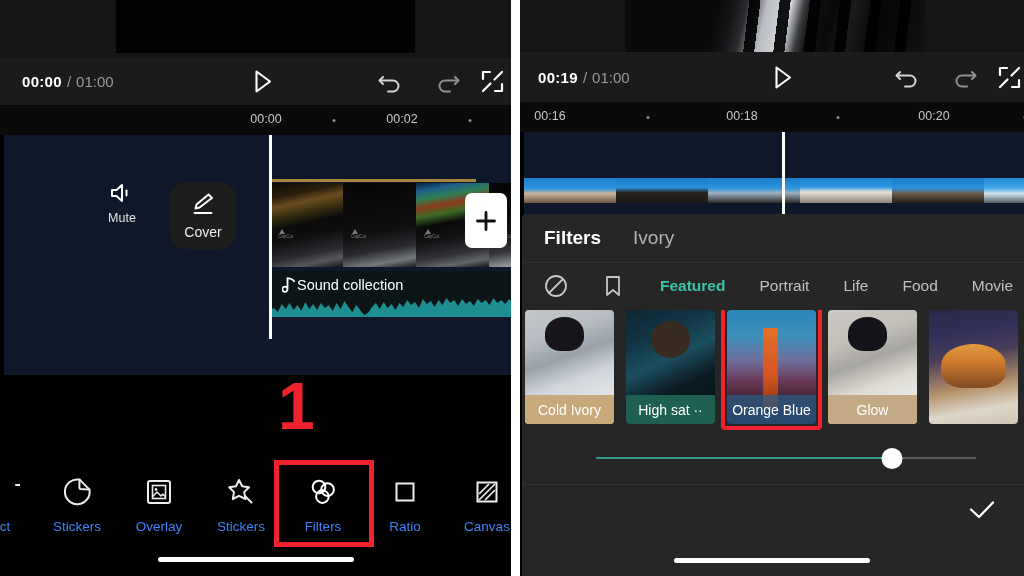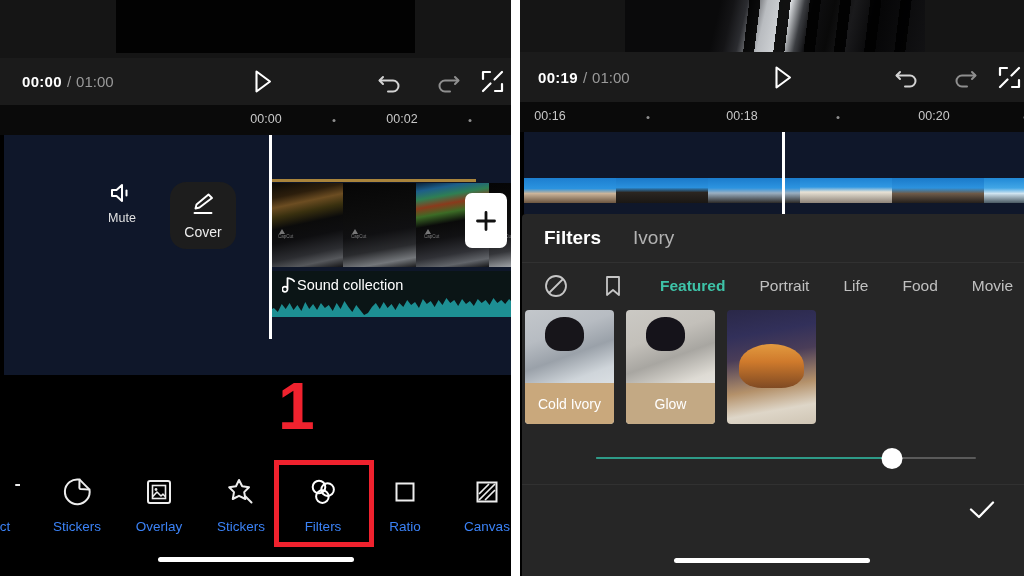--- a/index.html
+++ b/index.html
@@ -154,21 +154,21 @@
   .cat-item.active { color:#3ec3a8; font-weight:bold; }
   .cat-item.idle { color:#c0c0c0; }
 
   #fp-strip {
     position:absolute; left:0; top:96px; width:100%; height:122px;
     display:flex; align-items:flex-start; padding-left:3px; gap:12px; overflow:hidden;
   }
   .fitem { position:relative; flex:0 0 89px; width:89px; height:114px; cursor:pointer; }
   .fthumb { position:absolute; inset:0; border-radius:4px; overflow:hidden; }
   .fcap {
-    position:absolute; left:0; right:0; bottom:0; height:41px;
+    position:absolute; left:0; right:0; bottom:0; height:29px;
     display:flex; align-items:center; justify-content:center;
     color:#fff; font-size:14px; white-space:nowrap; overflow:hidden;
     border-bottom-left-radius:4px; border-bottom-right-radius:4px;
   }
   .fsel-ring {
     position:absolute; left:-6px; top:-6px; right:-6px; bottom:-6px;
     border:4px solid #f0222e; border-radius:4px; pointer-events:none; z-index:5;
   }
 
   .im-coldivory { background:linear-gradient(160deg,#c3c7cb 0%,#b7bcc2 24%,#9aa1a9 42%,#cfd5da 60%,#e3e7ea 82%,#cfd2d5 100%); }
@@ -499,20 +499,29 @@
         <span class="cat-item idle">Food</span>
         <span class="cat-item idle">Movie</span>
       </div>
 
       <div id="fp-strip">
         <div class="fitem">
           <div class="fthumb im-coldivory"></div>
           <div class="fcap" style="background:#c9a87c;">Cold Ivory</div>
         </div>
         <div class="fitem">
+          <div class="fthumb im-highsat"></div>
+          <div class="fcap" style="background:#1e5f52;">High sat ··</div>
+        </div>
+        <div class="fitem">
+          <div class="fthumb im-orangeblue"></div>
+          <div class="fcap" style="background:rgba(42,95,138,.72);">Orange Blue</div>
+          <div class="fsel-ring"></div>
+        </div>
+        <div class="fitem">
           <div class="fthumb im-glow"></div>
           <div class="fcap" style="background:#c3a984;">Glow</div>
         </div>
         <div class="fitem">
           <div class="fthumb im-gourmet"></div>
         </div>
 
       </div>
 
       <div id="fp-slider">

